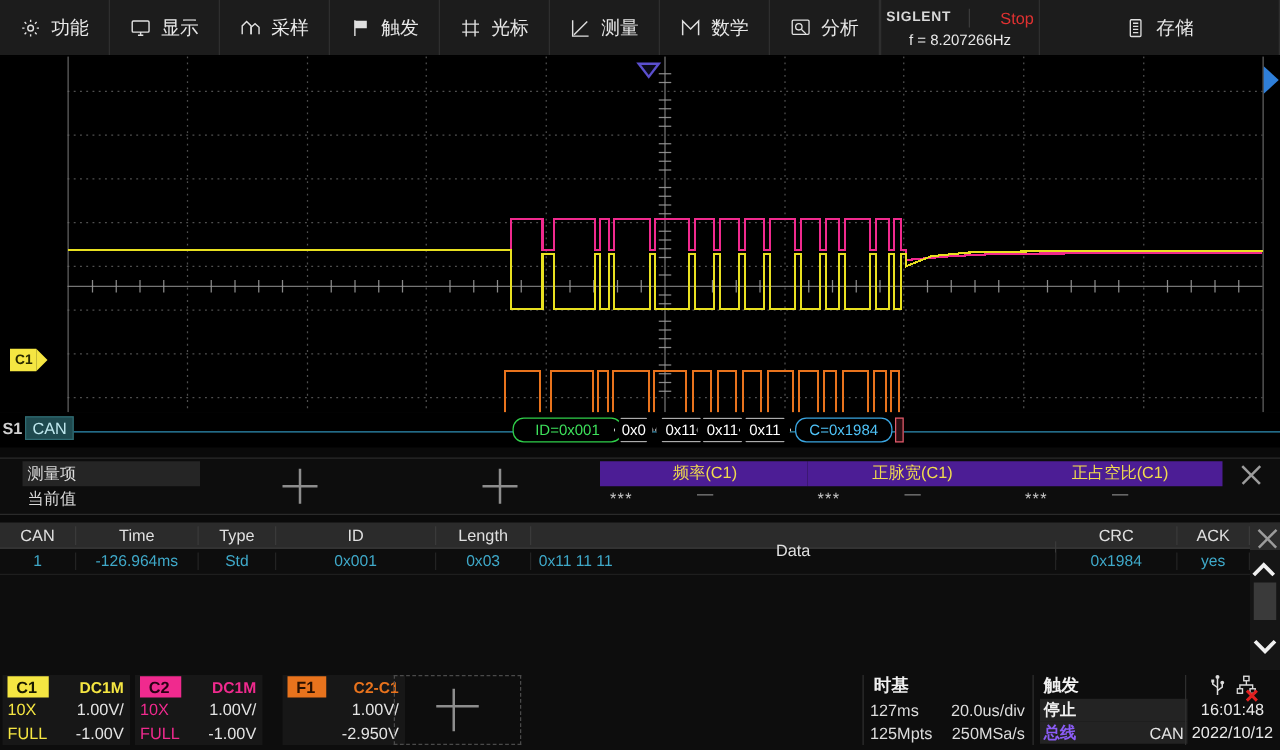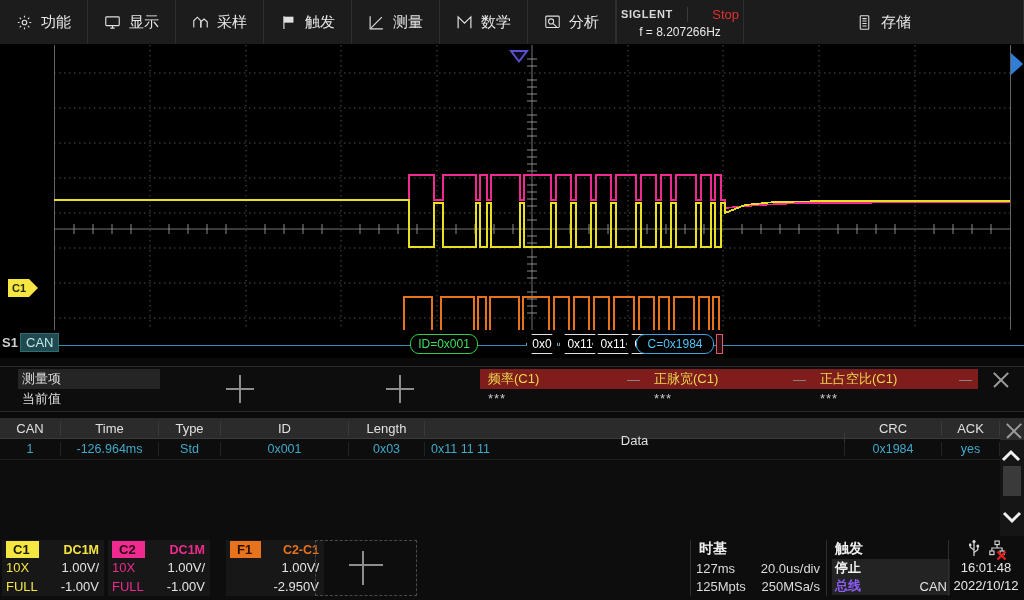--- a/index.html
+++ b/index.html
@@ -87,21 +87,21 @@
     font-size:13px; padding:1px 5px; border:1px solid #2f6b72;
   }
   .decode-line { position:absolute; left:54px; right:0; top:15px; height:1px; background:#2f8fb5; }
   .pkt {
     position:absolute; top:4px; height:20px; display:flex; align-items:center;
     justify-content:center; font-size:12px; padding:0 5px; white-space:nowrap;
     background:#000; border:1px solid; border-radius:3px;
   }
   .pkt.hexa { clip-path: polygon(6px 0,calc(100% - 6px) 0,100% 50%,calc(100% - 6px) 100%,6px 100%,0 50%); border-radius:0; }
   .pkt.id { border-color:#2fcf4a; color:#3de05b; border-radius:9px; }
-  .pkt.db { border-color:#e4e4e4; color:#ffffff;margin-left:35px; }
+  .pkt.db { border-color:#e4e4e4; color:#ffffff; }
   .pkt.crc { border-color:#3aa5e0; color:#4fc3f7; border-radius:9px; }
   .pkt-sep {
     position:absolute; top:4px; width:7px; height:20px;
     border:1px solid #e05a6a; background:#2a0d11;
   }
 
   
   .measure {
     position:absolute; left:0; top:366px; width:1024px; height:46px;
     background:#0d0d0d; border-top:1px solid #2a2a2a; border-bottom:1px solid #2a2a2a;
@@ -112,22 +112,22 @@
   .meas-first .r2 { color:#dcdcdc; font-size:13px; height:20px; line-height:20px; padding-left:4px; }
   .meas-add {
     width:160px; display:flex; align-items:center; justify-content:center; cursor:pointer;
   }
   .plus-glyph { position:relative; width:28px; height:28px; }
   .plus-glyph::before, .plus-glyph::after { content:""; position:absolute; background:#8d8d8d; }
   .plus-glyph::before { left:0; right:0; top:13px; height:1.5px; }
   .plus-glyph::after  { top:0; bottom:0; left:13px; width:1.5px; }
   .meas-cell { width:166px; display:flex; flex-direction:column; }
   .meas-cell .mh {
-    background:#7f1d1d; height:20px; display:flex; align-items:center; justify-content:space-between;
-    color:#f0dc4e; font-size:13px; padding:0 6px 0 8px; margin-top:2px;
+    background:#4c1d95; height:20px; display:flex; align-items:center; justify-content:space-between;
+    color:#f0dc4e; font-size:13px; padding:0 6px 0 8px; margin-top:2px;flex-direction:column;
   }
   .meas-cell .mh .dash { color:#8d8d8d; font-size:13px; }
   .meas-cell .mv { color:#c8c8c8; font-size:13px; padding:2px 0 0 8px; letter-spacing:1px; }
   .meas-close {
     flex:1; display:flex; align-items:flex-start; justify-content:center; padding-top:3px;
   }
   .x-glyph { position:relative; width:20px; height:20px; }
   .x-glyph::before, .x-glyph::after {
     content:""; position:absolute; left:0; top:9px; width:20px; height:1.6px; background:#9c9c9c;
   }
@@ -217,20 +217,28 @@
     <div class="menu-item">
       <span class="menu-ico">
         <svg viewBox="0 0 24 24" fill="none" stroke="#e0e0e0" stroke-width="1.6">
           <path d="M5.5 21V3"></path>
           <path d="M5.5 3.8h13.5v8.4H5.5z" fill="#e0e0e0" stroke="none"></path>
         </svg>
       </span>
       <span>触发</span>
     </div>
 
+    <div class="menu-item">
+      <span class="menu-ico">
+        <svg viewBox="0 0 24 24" fill="none" stroke="#e0e0e0" stroke-width="1.6">
+          <path d="M7 2.5v19M17 2.5v19M2.5 7.5h19M2.5 16.5h19"></path>
+        </svg>
+      </span>
+      <span>光标</span>
+    </div>
 
     <div class="menu-item">
       <span class="menu-ico">
         <svg viewBox="0 0 24 24" fill="none" stroke="#e0e0e0" stroke-width="1.6">
           <path d="M3 3v18h18"></path>
           <path d="M4.5 19.5L19.5 4.5"></path>
         </svg>
       </span>
       <span>测量</span>
     </div>
@@ -441,21 +449,21 @@
       <span>C1</span>
     </div>
 
   </div>
 
   <div class="decode-row">
     <div class="decode-line"></div>
     <div class="decode-label">S1</div>
     <div class="decode-tag">CAN</div>
 
-    <div class="pkt id" style="left:410px; width:68px;">
+    <div class="pkt id" style="left:410px; width:88px;">
       <span>ID=0x001</span>
     </div>
     <div class="pkt db hexa" style="left:491px; width:32px;">
       <span>0x0</span>
     </div>
     <div class="pkt db hexa" style="left:524px; width:42px;">
       <span>0x11</span>
     </div>
     <div class="pkt db hexa" style="left:557px; width:42px;">
       <span>0x11</span>

